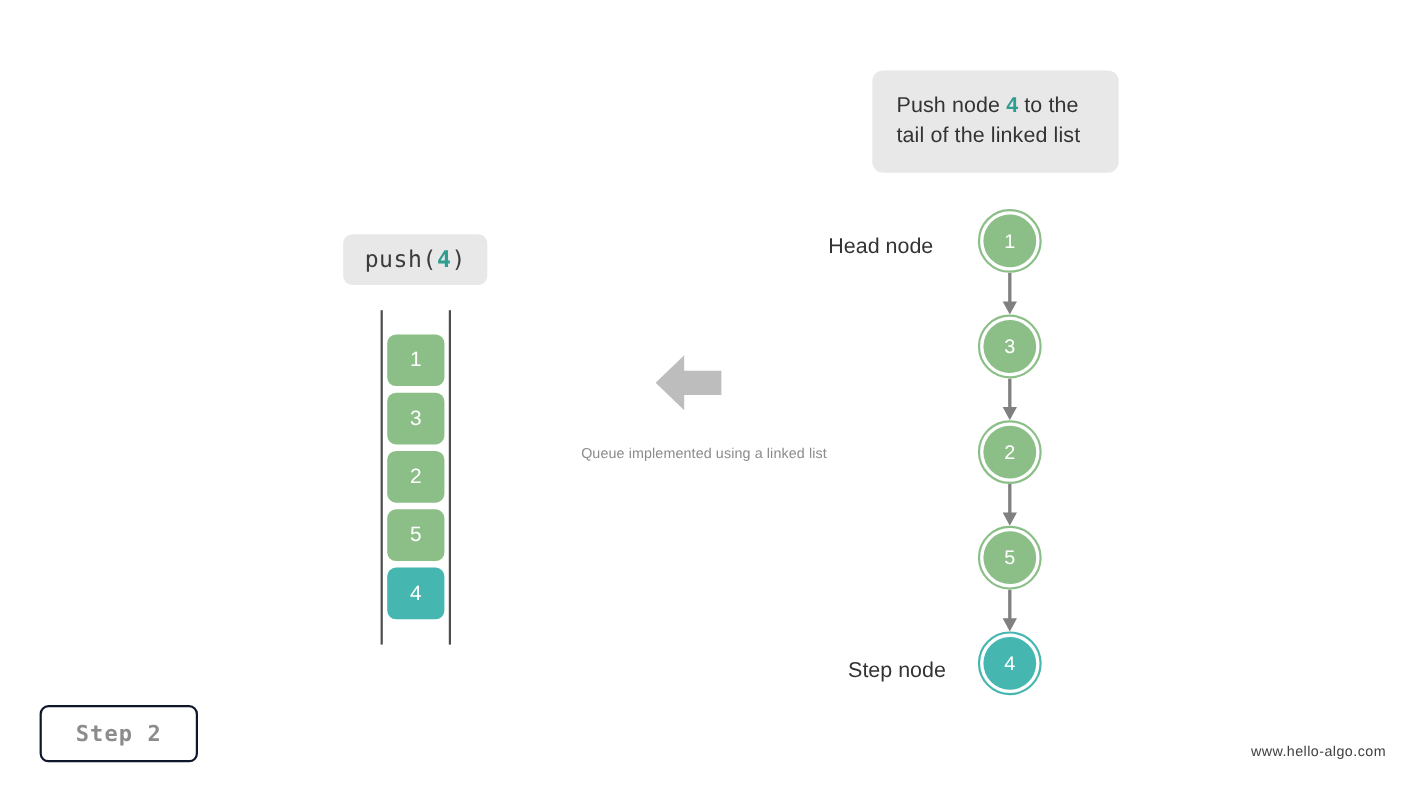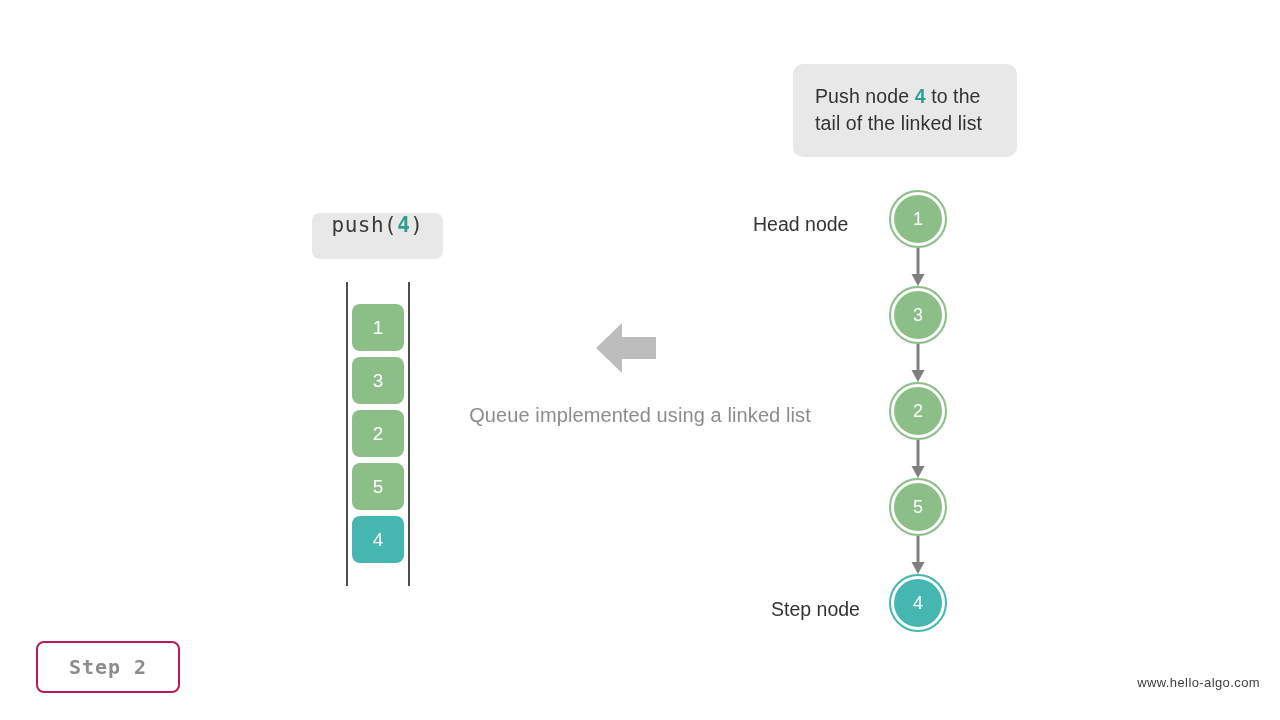--- a/index.html
+++ b/index.html
@@ -42,21 +42,21 @@
   
   .oplabel {
     position: absolute;
     left: 312px;
     top: 213px;
     width: 131px;
     height: 46px;
     background: #e8e8e8;
     border-radius: 8px;
     display: flex;
-    align-items: flex-start;
+    align-items: center;
     justify-content: center;
     font-family: "DejaVu Sans Mono", "Liberation Mono", monospace;
     font-size: 21px;
     color: #3b3b3b;
     letter-spacing: 0.5px;
   }
   .oplabel .hl {
     color: #2f9e8f;
     font-weight: bold;
   }
@@ -108,21 +108,21 @@
     height: 56px;
   }
 
   
   .caption {
     position: absolute;
     left: 437px;
     top: 404px;
     width: 406px;
     text-align: center;
-    font-size: 20px;
+    font-size: 13px;
     color: #8c8c8c;
     letter-spacing: 0.1px;
   }
 
   
   .linked-list {
     position: absolute;
     left: 880px;
     top: 190px;
     width: 80px;
@@ -173,21 +173,21 @@
   .tail-label { left: 771px; top: 598px; }
 
   
   .step-badge {
     position: absolute;
     left: 36px;
     top: 641px;
     width: 144px;
     height: 52px;
     box-sizing: border-box;
-    border: 2px solid #be185d;
+    border: 2px solid #0f172a;
     border-radius: 8px;
     background: #ffffff;
     display: flex;
     align-items: center;
     justify-content: center;
     font-family: "DejaVu Sans Mono", "Liberation Mono", monospace;
     font-size: 20px;
     font-weight: bold;
     color: #8c8c8c;
     letter-spacing: 1px;

